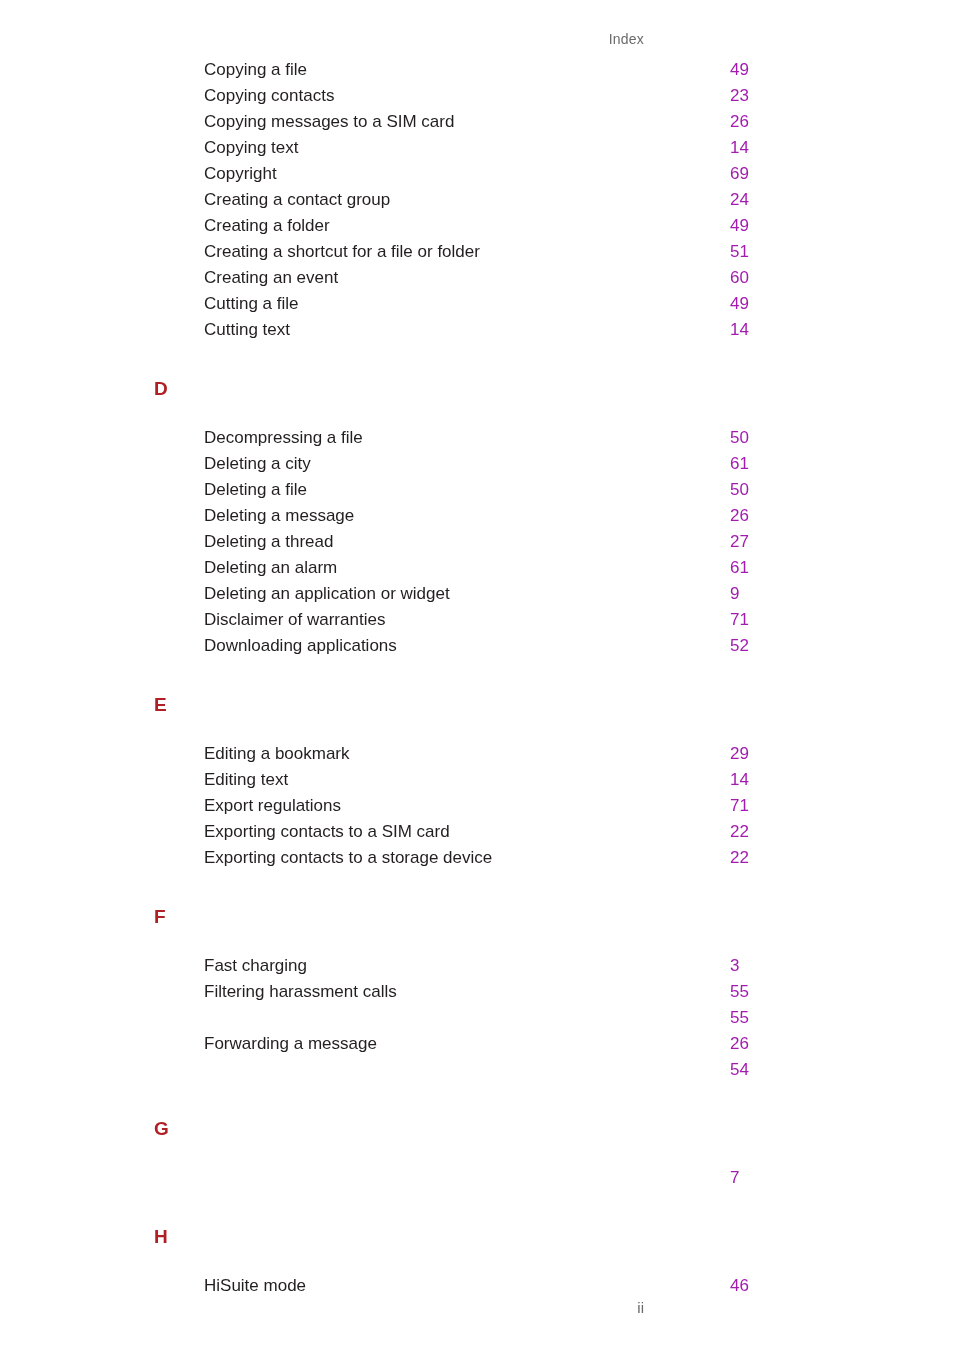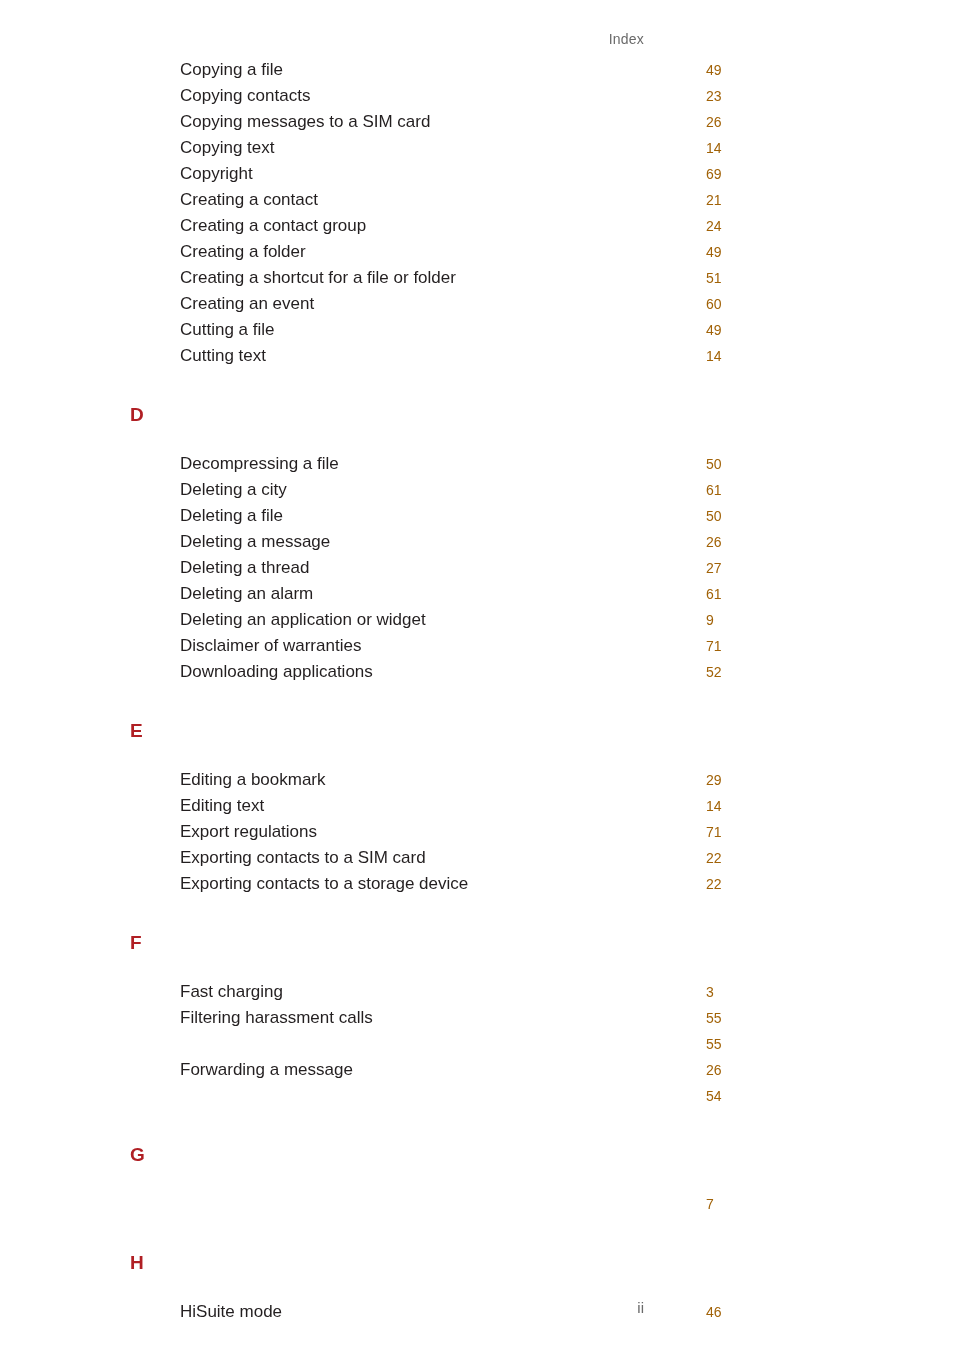--- a/index.html
+++ b/index.html
@@ -38,20 +38,21 @@
   
   .index-body {
     position: absolute;
     top: 57px;
     left: 0;
     right: 0;
   }
 
   .section {
     position: relative;
+    padding-left: 24px;
   }
 
   .section-letter {
     font-size: 19px;
     font-weight: bold;
     color: #b01f24;
     line-height: 1;
     margin-left: 130px;
     margin-top: 36px;
     margin-bottom: 26px;
@@ -81,22 +82,22 @@
     top: 0;
     font-size: 17px;
     color: #231f20;
     line-height: 26px;
   }
 
   .entry-page {
     position: absolute;
     left: 706px;
     top: 0;
-    font-size: 14px;
-    color: #a16207;
+    font-size: 17px;
+    color: #a21caf;
     line-height: 26px;
     text-align: center;
   }
 
   
   .page-footer {
     position: absolute;
     bottom: 36px;
     left: 0;
     right: 130px;
@@ -129,24 +130,20 @@
           </li>
           <li class="entry">
             <span class="entry-title">Copying text</span>
             <span class="entry-page">14</span>
           </li>
           <li class="entry">
             <span class="entry-title">Copyright</span>
             <span class="entry-page">69</span>
           </li>
           <li class="entry">
-            <span class="entry-title">Creating a contact</span>
-            <span class="entry-page">21</span>
-          </li>
-          <li class="entry">
             <span class="entry-title">Creating a contact group</span>
             <span class="entry-page">24</span>
           </li>
           <li class="entry">
             <span class="entry-title">Creating a folder</span>
             <span class="entry-page">49</span>
           </li>
           <li class="entry">
             <span class="entry-title">Creating a shortcut for a file or folder</span>
             <span class="entry-page">51</span>

